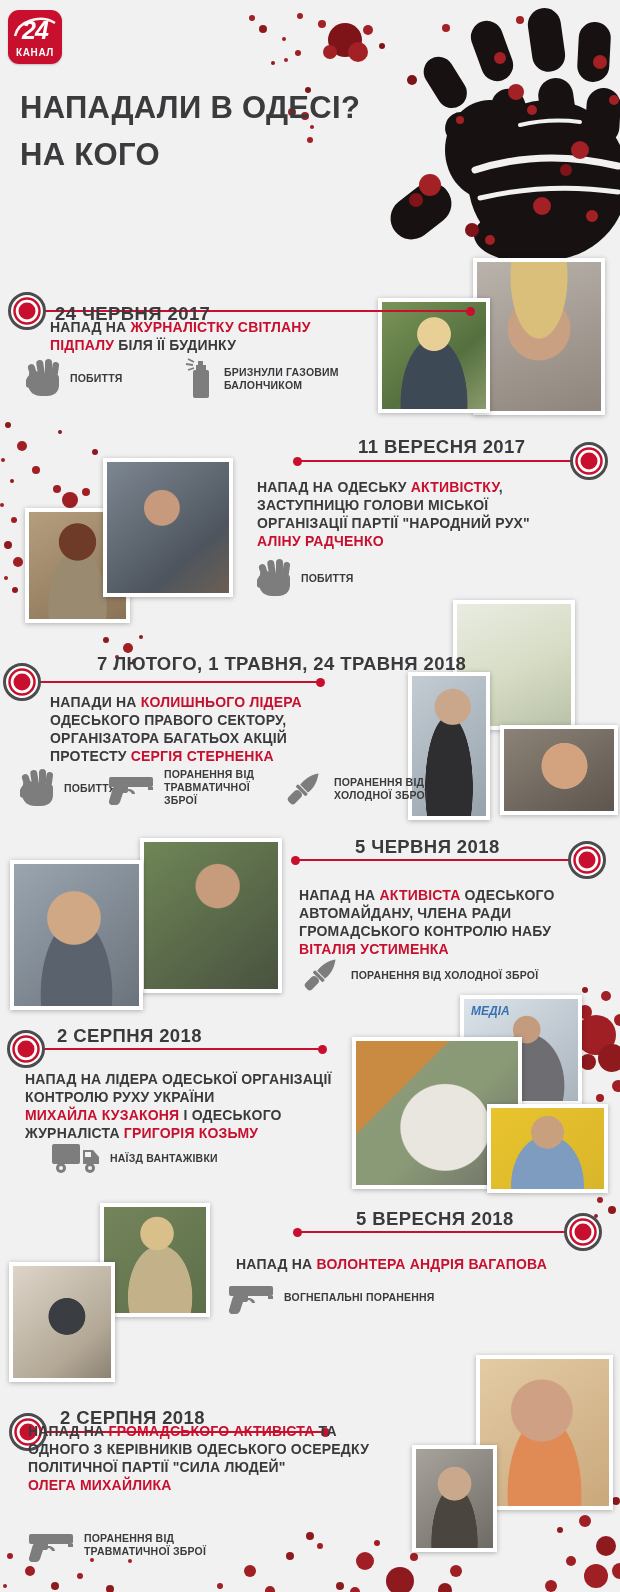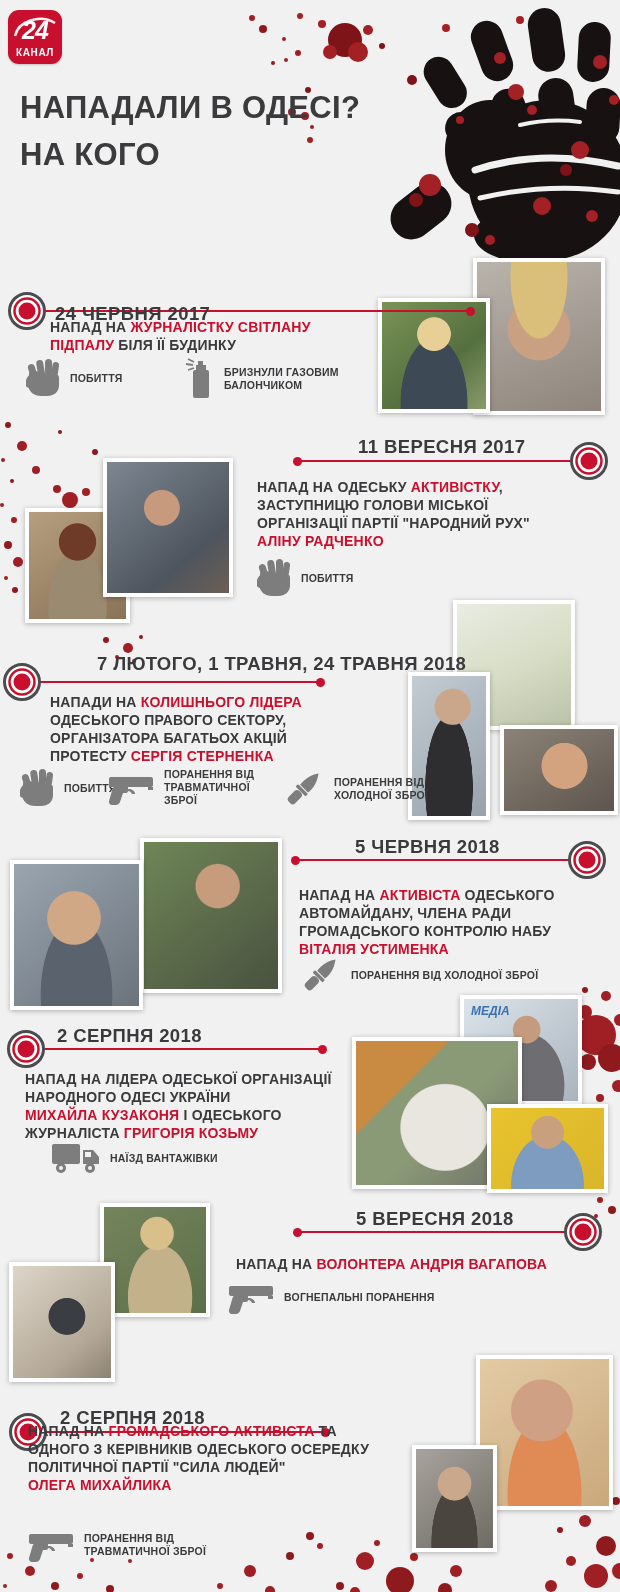--- a/index.html
+++ b/index.html
@@ -335,21 +335,21 @@
       <div class="tl-line" style="left: 44px; top: 1048px; width: 278px;"></div>
       <div class="tl-dot" style="left: 317.5px; top: 1044.5px;"></div>
       <div class="marker" style="left: 6px; top: 1029px;">
         <svg width="40" height="40" viewBox="0 0 40 40">
   <circle cx="20" cy="20" r="17.5" fill="#fdfdfd" stroke="#4b4c4e" stroke-width="3"></circle>
   <circle cx="20" cy="20" r="12.5" fill="none" stroke="#c8102e" stroke-width="2.5"></circle>
   <circle cx="20" cy="20" r="8.5" fill="#c8102e"></circle>
         </svg>
       </div>
       <div class="date" style="left: 57px; top: 1025px;">2 СЕРПНЯ 2018</div>
-      <div class="body-text" style="left: 25px; top: 1070px; width: 375px;"><span>НАПАД НА ЛІДЕРА ОДЕСЬКОЇ ОРГАНІЗАЦІЇ</span><br><span>НАРОДНОГО ОДЕСІ УКРАЇНИ</span><br><span class="red">МИХАЙЛА КУЗАКОНЯ</span><span> І ОДЕСЬКОГО</span><br><span>ЖУРНАЛІСТА </span><span class="red">ГРИГОРІЯ КОЗЬМУ</span></div>
+      <div class="body-text" style="left: 25px; top: 1070px; width: 375px;"><span>НАПАД НА ЛІДЕРА ОДЕСЬКОЇ ОРГАНІЗАЦІЇ</span><br><span>КОНТРОЛЮ РУХУ УКРАЇНИ</span><br><span class="red">МИХАЙЛА КУЗАКОНЯ</span><span> І ОДЕСЬКОГО</span><br><span>ЖУРНАЛІСТА </span><span class="red">ГРИГОРІЯ КОЗЬМУ</span></div>
       <div class="icon-item" style="left: 25px; top: 1142px; width: 225px; padding-left: 27px;">
         <span>
           <svg width="48" height="32" viewBox="0 0 48 32">
             <g fill="#7d7d7d">
    <rect x="0" y="2" width="28" height="20" rx="2"></rect>
    <path d="M31 8 h10 l6 7 v7 h-16 z"></path>
    <circle cx="9" cy="26" r="5"></circle>
               <circle cx="38" cy="26" r="5"></circle>
    <circle cx="9" cy="26" r="2" fill="#f1f1f2"></circle>
               <circle cx="38" cy="26" r="2" fill="#f1f1f2"></circle>

